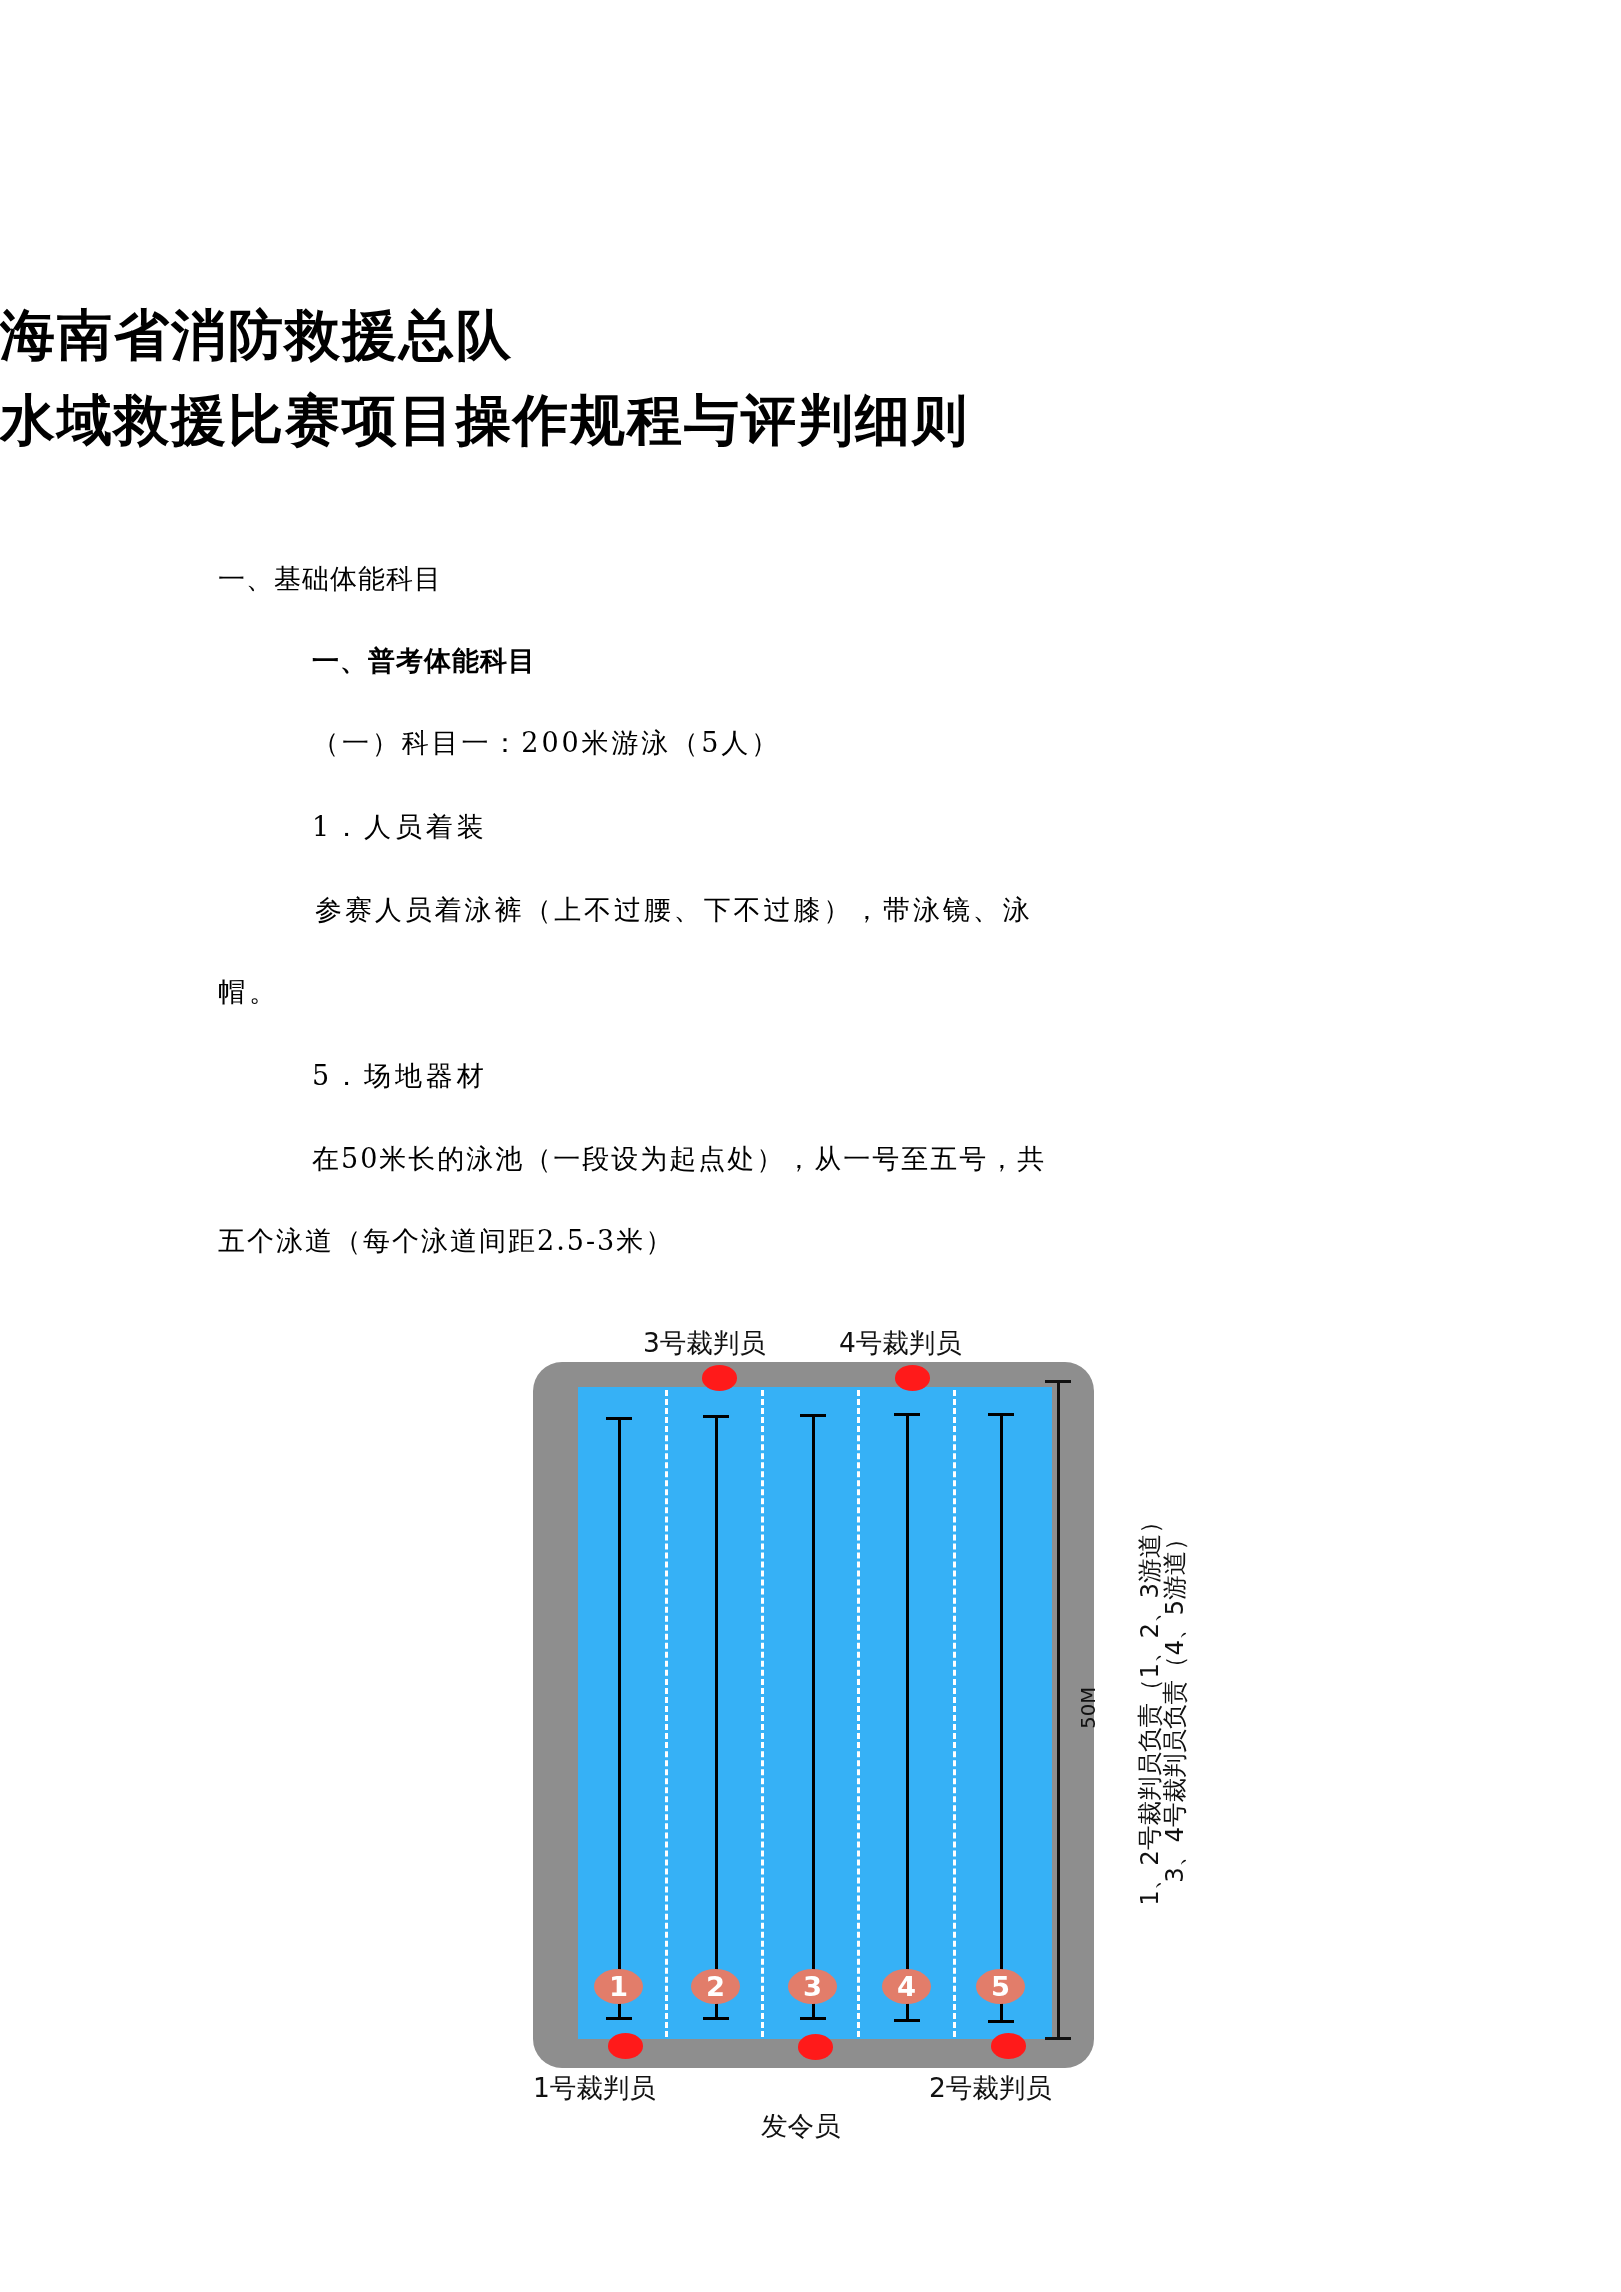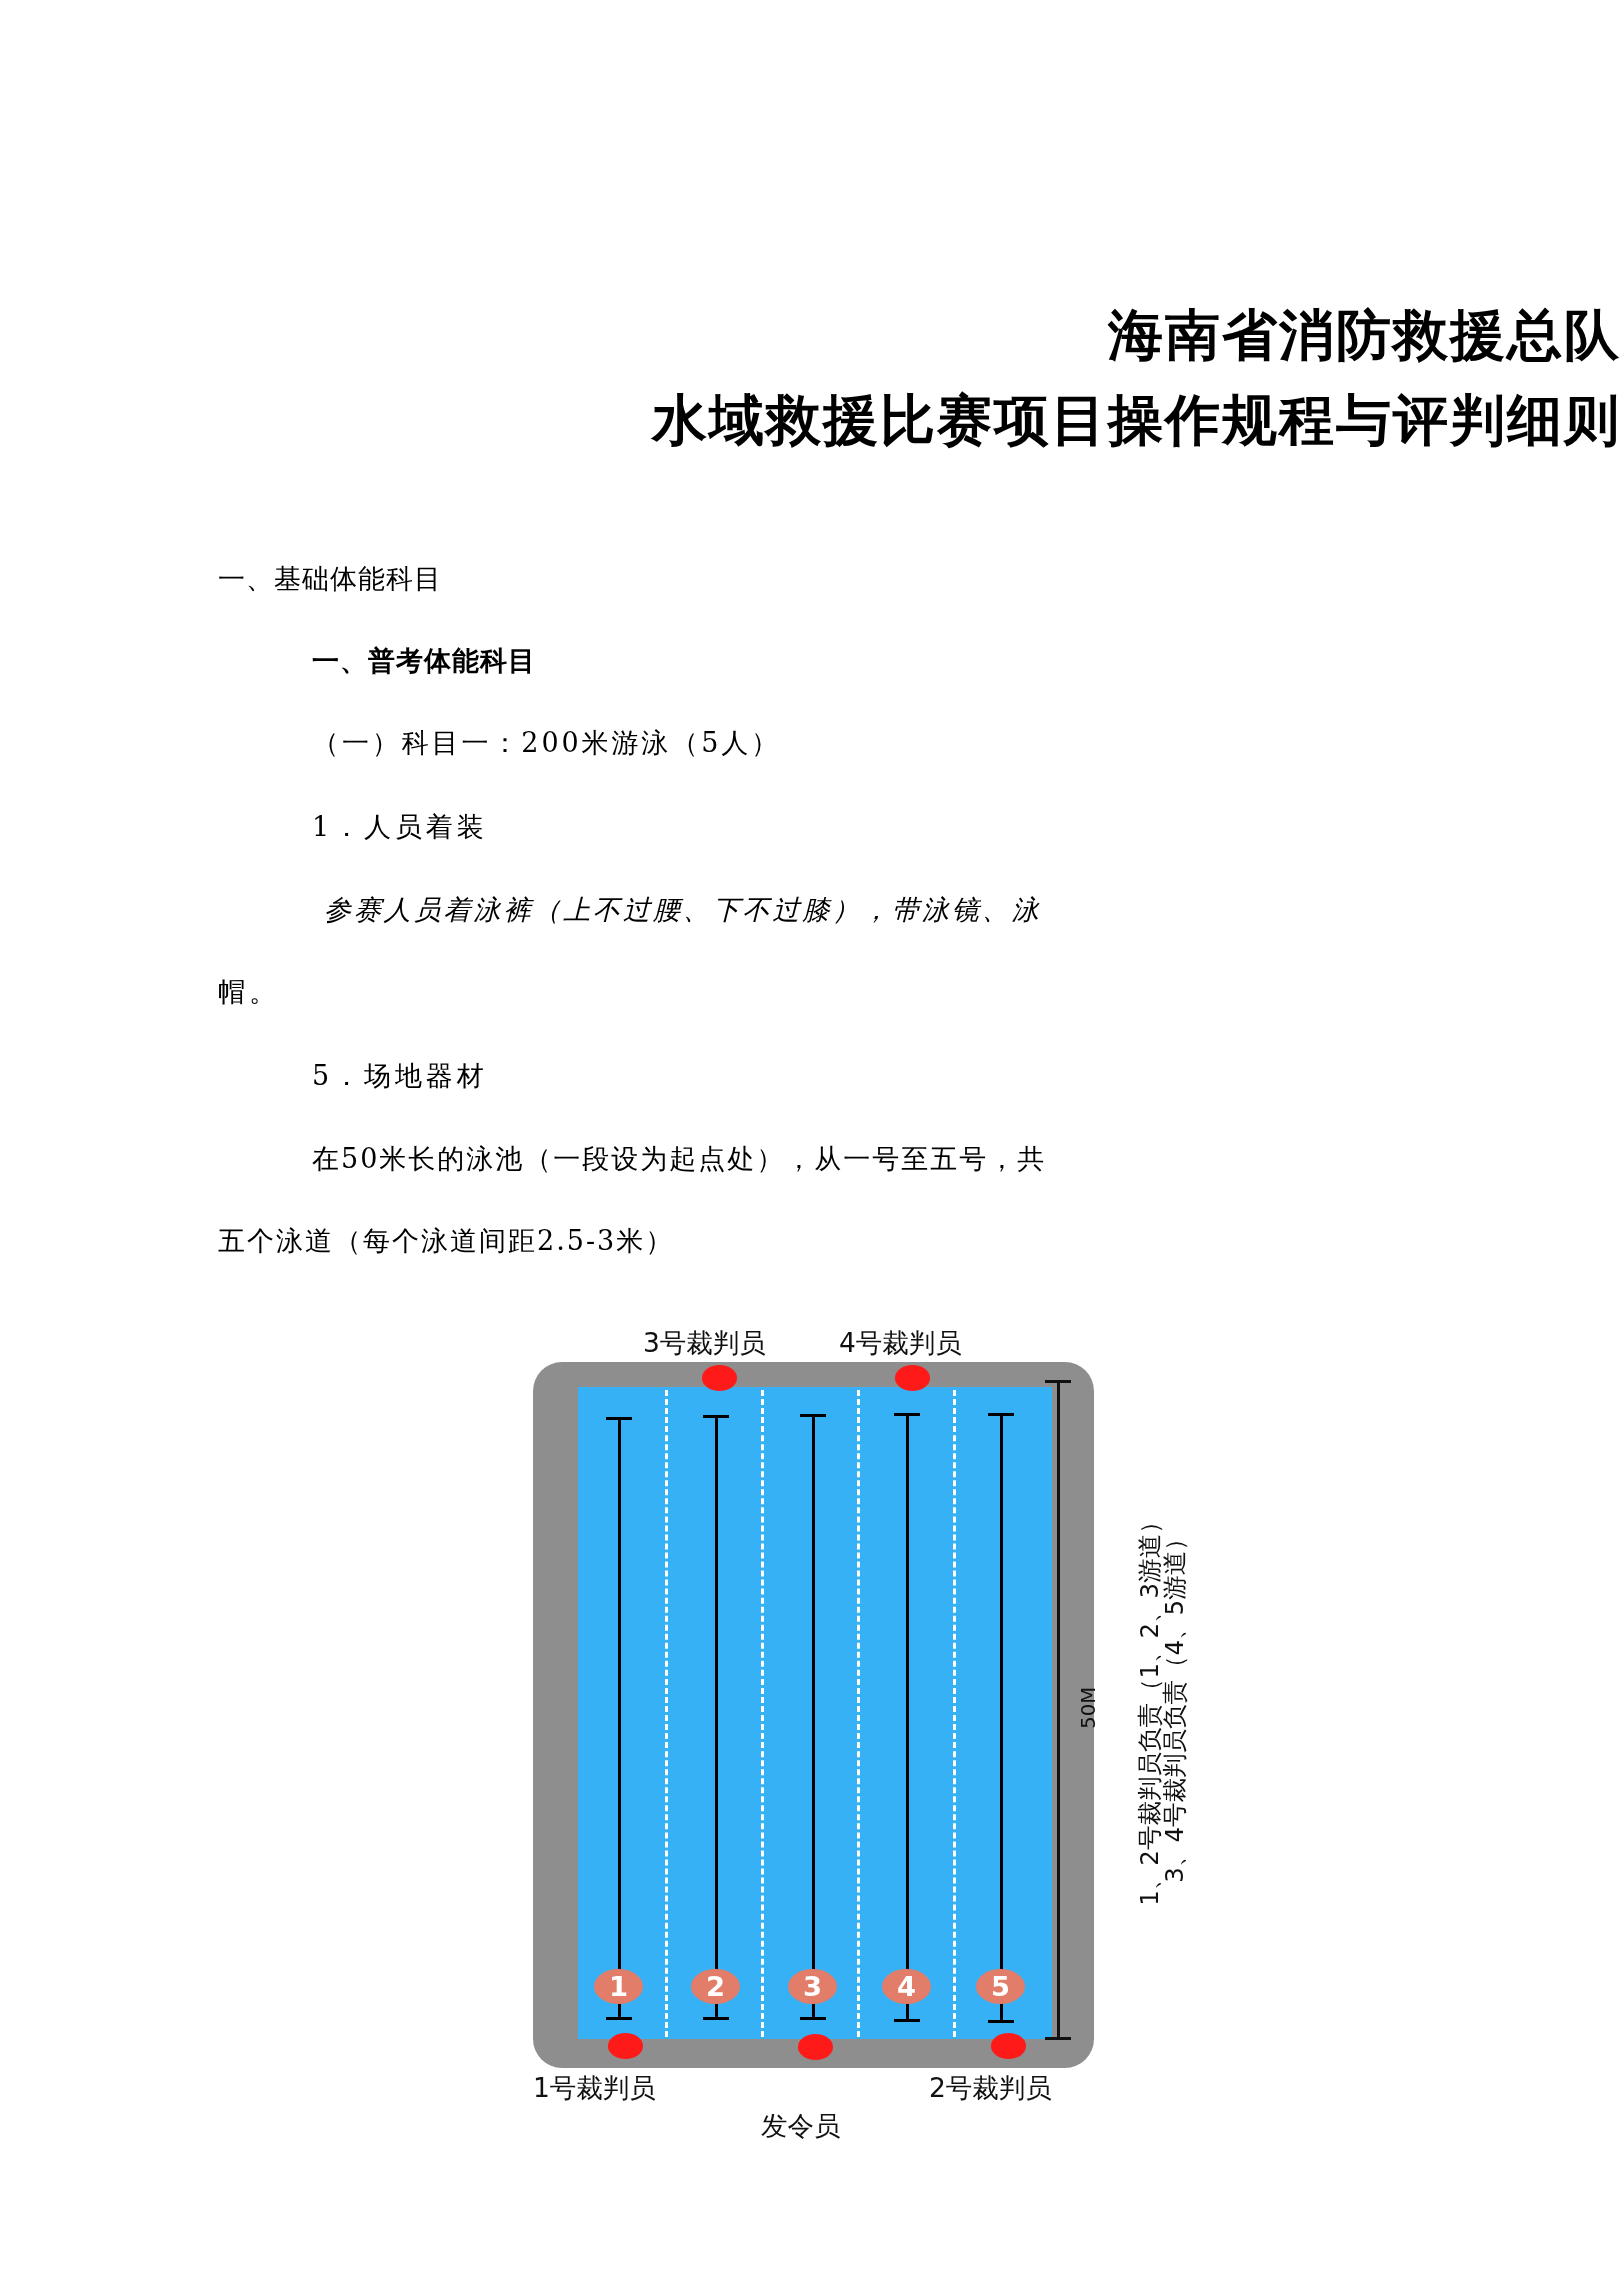--- a/index.html
+++ b/index.html
@@ -1,18 +1,18 @@
 <!DOCTYPE html>
 <html><head>
 <meta charset="utf-8">
 <style>
   html, body { margin:0; padding:0; background:#ffffff; }
   body { width:1621px; height:2293px; position:relative; overflow:hidden;
          font-family:"DejaVu Serif", serif; color:#000; }
-  .title { position:absolute; left:0; width:1621px; text-align:right;
+  .title { position:absolute; left:0; width:1621px; text-align:left;
            font-family:"DejaVu Serif", serif; font-weight:bold; font-size:55px; letter-spacing:2px; }
   .t1 { top:299px; }
   .t2 { top:384px; }
   .line { position:absolute; font-size:27px; white-space:nowrap; letter-spacing:3.9px; }
   .sans { font-family:"DejaVu Sans", sans-serif; letter-spacing:1px; }
   .bold { font-weight:bold; }
 
   
   .pool-wrap { position:absolute; left:8px; top:0; width:1621px; height:2293px; pointer-events:none; }
   .pool-wrap * { pointer-events:auto; }
@@ -36,21 +36,21 @@
 </head>
 <body>
 
 <div class="title t1">海南省消防救援总队</div>
 <div class="title t2">水域救援比赛项目操作规程与评判细则</div>
 
 <div class="line sans" style="left:218px; top:561px;">一、基础体能科目</div>
 <div class="line sans bold" style="left:312px; top:643px;">一、普考体能科目</div>
 <div class="line" style="left:312px; top:725px; letter-spacing:2.9px;">（一）科目一：200米游泳（5人）</div>
 <div class="line" style="left:312px; top:809px;">1．人员着装</div>
-<div class="line" style="left:324px; top:892px; letter-spacing:2.9px;font-style:italic;">参赛人员着泳裤（上不过腰、下不过膝），带泳镜、泳</div>
+<div class="line" style="left:315px; top:892px; letter-spacing:2.9px;">参赛人员着泳裤（上不过腰、下不过膝），带泳镜、泳</div>
 <div class="line" style="left:218px; top:974px;">帽。</div>
 <div class="line" style="left:312px; top:1058px;">5．场地器材</div>
 <div class="line" style="left:312px; top:1141px; letter-spacing:2px;">在50米长的泳池（一段设为起点处），从一号至五号，共</div>
 <div class="line" style="left:218px; top:1223px; letter-spacing:2px;">五个泳道（每个泳道间距2.5-3米）</div>
 
 <div class="pool-wrap">
   <div class="dlabel" style="left:635px; top:1325px;">3号裁判员</div>
   <div class="dlabel" style="left:831px; top:1325px;">4号裁判员</div>
 
   <div class="deck"></div>

